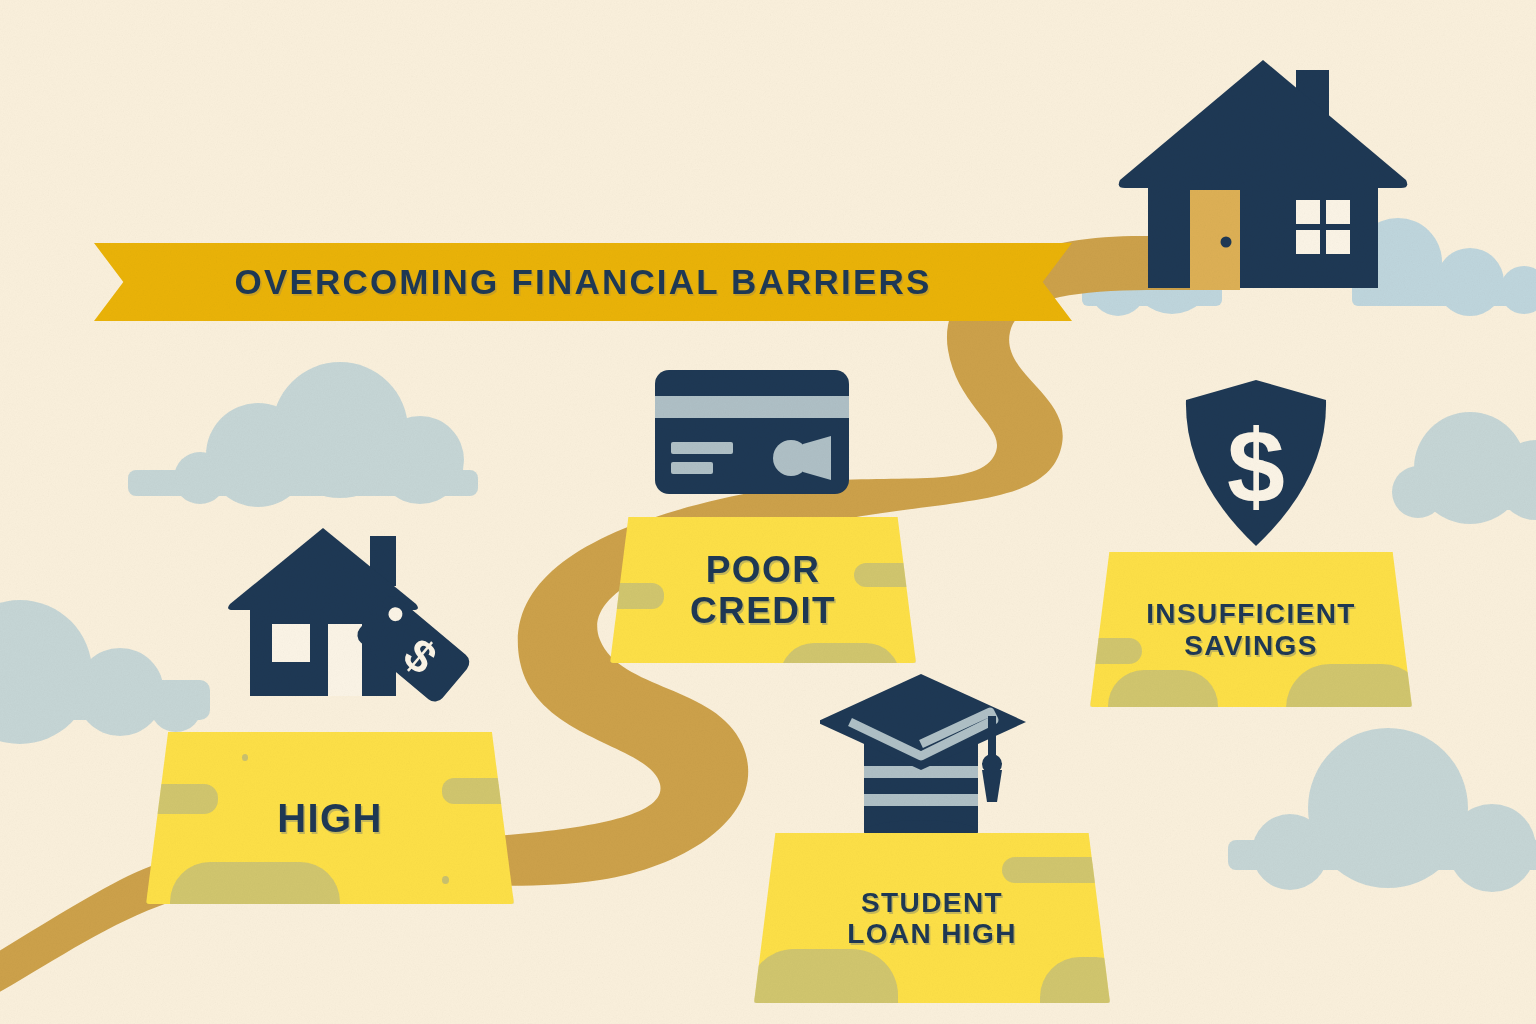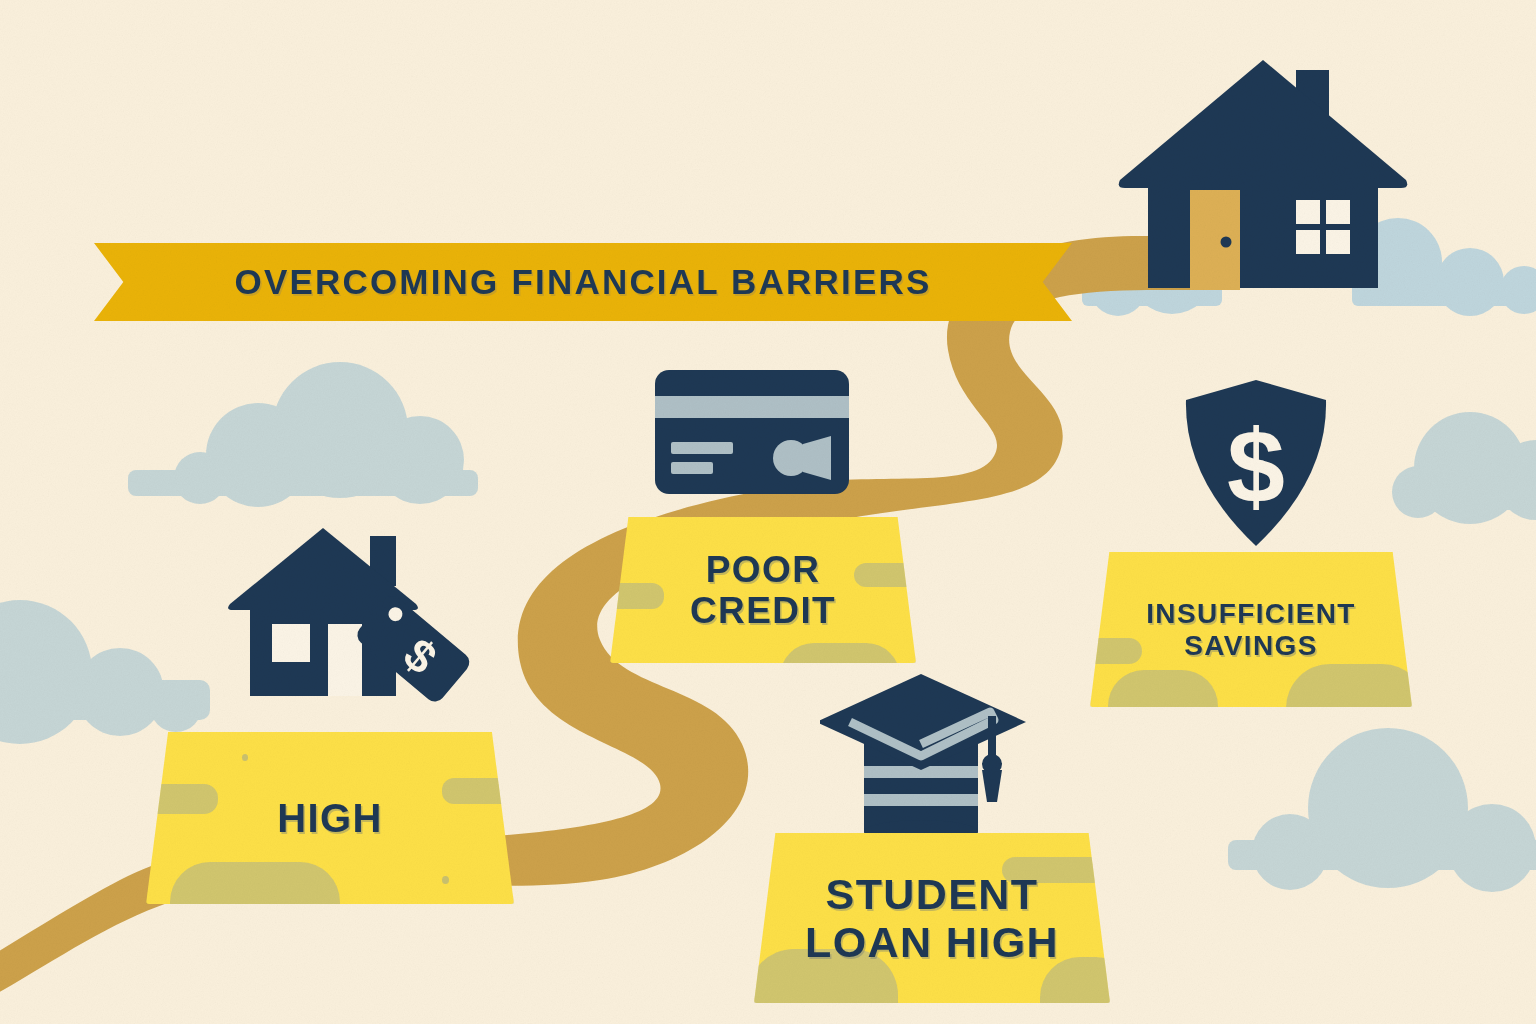--- a/index.html
+++ b/index.html
@@ -115,21 +115,21 @@
               clip-path: polygon(6% 0, 94% 0, 100% 100%, 0 100%); }
   #b-student{ left: 754px;  top: 833px;  width: 356px; height: 170px;
               -webkit-clip-path: polygon(6% 0, 94% 0, 100% 100%, 0 100%);
               clip-path: polygon(6% 0, 94% 0, 100% 100%, 0 100%); }
   #b-savings{ left: 1090px; top: 552px;  width: 322px; height: 155px;
               -webkit-clip-path: polygon(6% 0, 94% 0, 100% 100%, 0 100%);
               clip-path: polygon(6% 0, 94% 0, 100% 100%, 0 100%); }
 
   #b-high    .bl { font-size: 40px; }
   #b-credit  .bl { font-size: 37px; }
-  #b-student .bl { font-size: 43px; }
+  #b-student .bl { font-size: 28px; }
   #b-savings .bl { font-size: 28px; }
 
   
   .icon-wrap { position: absolute; }
 </style>
 </head>
 <body>
 
 <div id="infographic">
 

